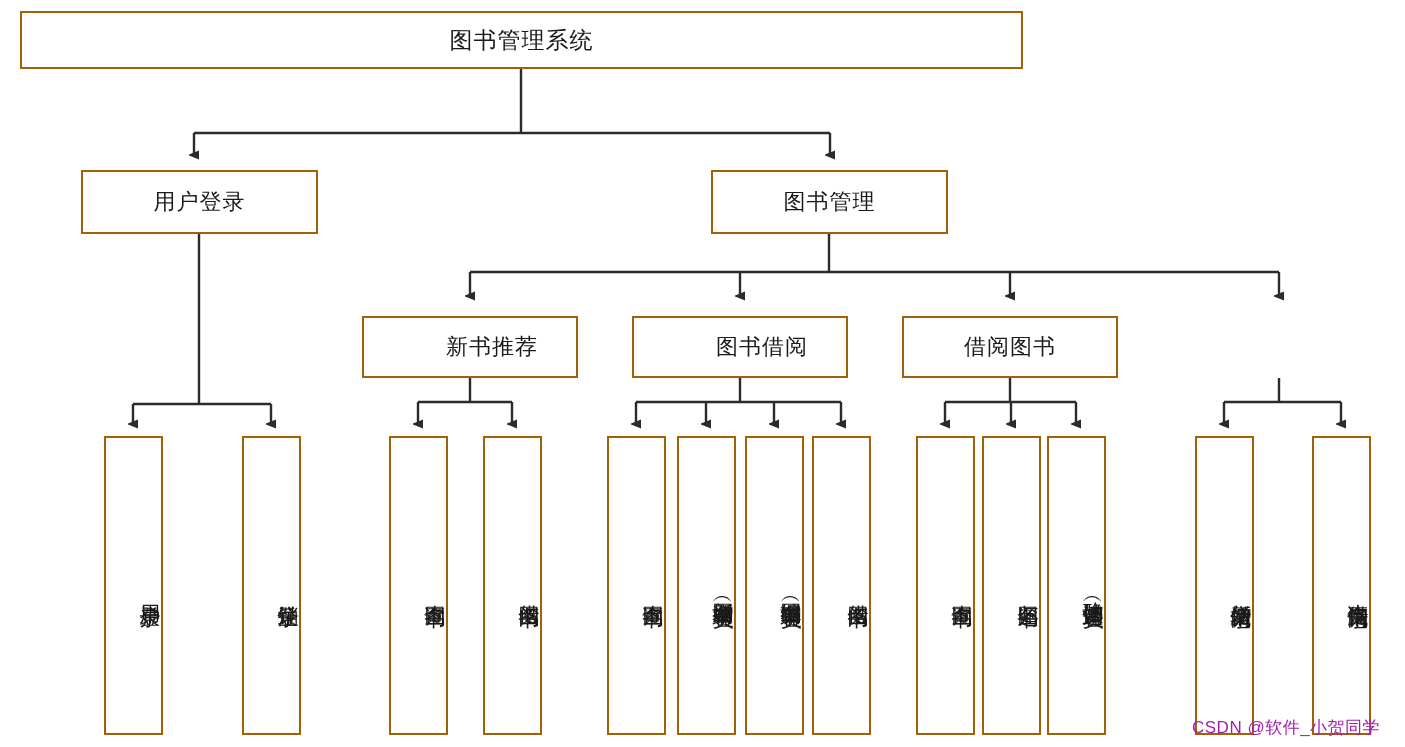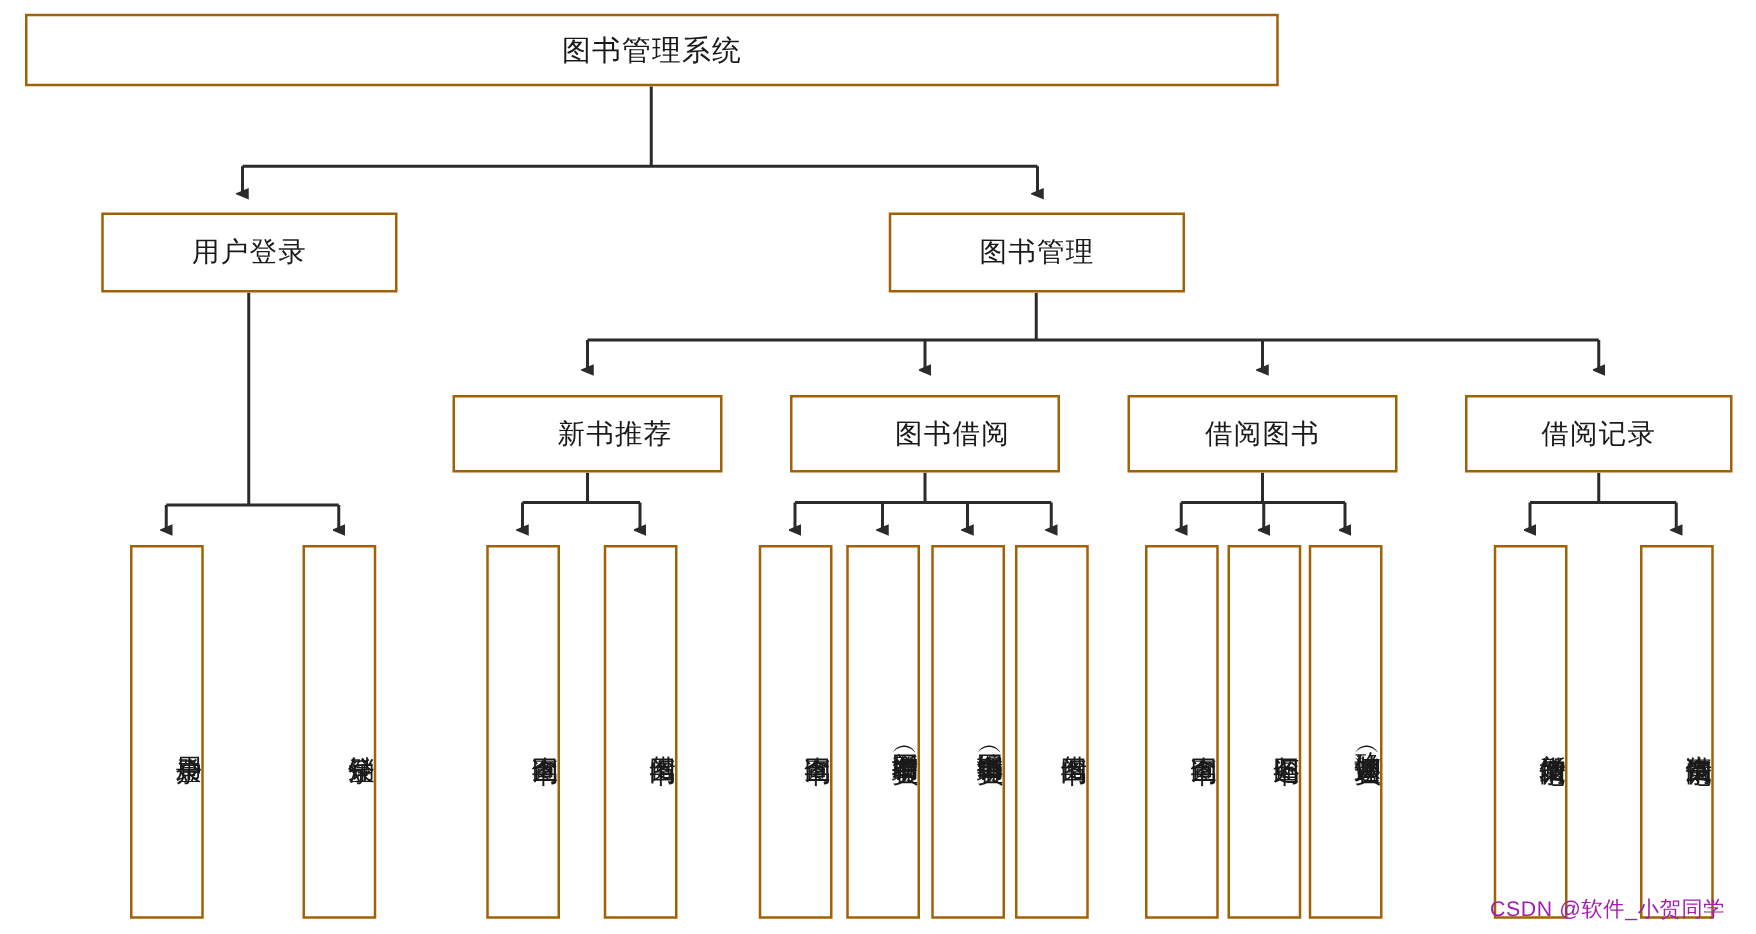--- a/index.html
+++ b/index.html
@@ -133,23 +133,20 @@
 
   <div class="node horizontal" style="left:362px; top:316px; width:216px; height:62px;padding-left:44px;">
     <span class="node-label">新书推荐</span>
   </div>
   <div class="node horizontal" style="left:632px; top:316px; width:216px; height:62px;padding-left:44px;">
     <span class="node-label">图书借阅</span>
   </div>
   <div class="node horizontal" style="left:902px; top:316px; width:216px; height:62px;">
     <span class="node-label">借阅图书</span>
   </div>
-  <div class="node horizontal" style="left:1172px; top:316px; width:214px; height:62px;">
-    <span class="node-label">借阅记录</span>
-  </div>
 
   <div class="node vertical" style="left:104px; top:436px; width:59px; height:299px;">
     <span class="node-label">用户登录</span>
   </div>
   <div class="node vertical" style="left:242px; top:436px; width:59px; height:299px;">
     <span class="node-label">注销登录</span>
   </div>
 
   <div class="node vertical" style="left:389px; top:436px; width:59px; height:299px;">
     <span class="node-label">查询图书</span>

